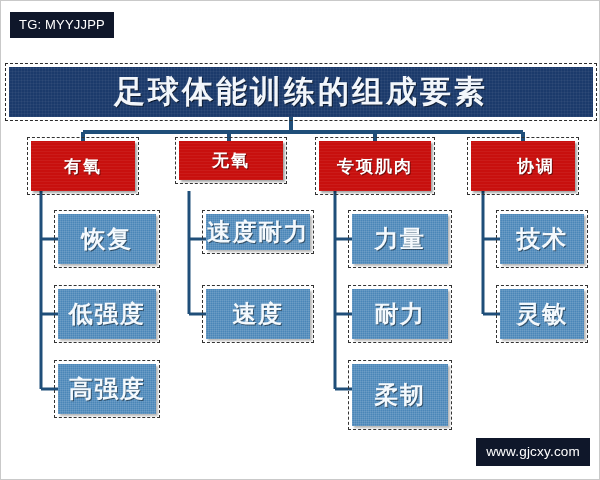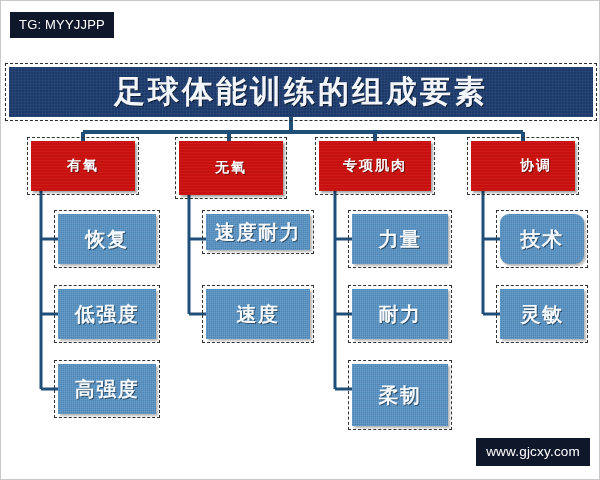--- a/index.html
+++ b/index.html
@@ -79,30 +79,30 @@
     color:#ffffff;
     text-shadow:1px 1px 0 rgba(0,0,0,.45);
   }
 
   .node.red{
     background:
       repeating-linear-gradient(0deg, rgba(255,255,255,.05) 0 1px, rgba(0,0,0,0) 1px 3px),
       #c8100e;
     box-shadow:2px 2px 2px rgba(0,0,0,.35);
   }
-  .node.red .label{font-size:14px;letter-spacing:2px;}
+  .node.red .label{font-size:17px;letter-spacing:2px;}
 
   .node.blue{
     background:
       repeating-linear-gradient(0deg, rgba(255,255,255,.10) 0 1px, rgba(0,0,0,0) 1px 2px),
       repeating-linear-gradient(90deg, rgba(255,255,255,.10) 0 1px, rgba(0,0,0,0) 1px 2px),
       #4a86b8;
     box-shadow:2px 2px 2px rgba(0,0,0,.28);
   }
-  .node.blue .label{font-size:20px;letter-spacing:1.5px;color:#f4f9fd;}
+  .node.blue .label{font-size:24px;letter-spacing:1.5px;color:#f4f9fd;}
 </style>
 </head>
 <body>
 
 <div id="canvas">
 
   <svg id="wires" viewBox="0 0 600 480" xmlns="http://www.w3.org/2000/svg">
     <g fill="none" stroke="#1f4e79" stroke-width="4">
 
       <path d="M290,116 L290,131"></path>
@@ -140,21 +140,21 @@
   <div id="title-banner">
     <span class="sel"></span>
     <span id="title-text">足球体能训练的组成要素</span>
   </div>
 
   <div class="node red" style="left:30px;top:140px;width:104px;height:50px;">
     <span class="sel"></span>
     <span class="label">有氧</span>
   </div>
 
-  <div class="node red" style="left:178px;top:140px;width:104px;height:54px;align-items:center;">
+  <div class="node red" style="left:178px;top:140px;width:104px;height:39px;align-items:center;">
     <span class="sel"></span>
     <span class="label">无氧</span>
   </div>
 
   <div class="node red" style="left:318px;top:140px;width:112px;height:50px;">
     <span class="sel"></span>
     <span class="label">专项肌肉</span>
   </div>
 
   <div class="node red" style="left:470px;top:140px;width:104px;height:50px;padding-left:26px;">
@@ -190,21 +190,21 @@
   </div>
   <div class="node blue" style="left:351px;top:288px;width:96px;height:50px;">
     <span class="sel"></span>
     <span class="label">耐力</span>
   </div>
   <div class="node blue" style="left:351px;top:363px;width:96px;height:62px;">
     <span class="sel"></span>
     <span class="label">柔韧</span>
   </div>
 
-  <div class="node blue" style="left:499px;top:213px;width:84px;height:50px;border-radius:9px;">
+  <div class="node blue" style="left:499px;top:213px;width:84px;height:50px;">
     <span class="sel"></span>
     <span class="label">技术</span>
   </div>
   <div class="node blue" style="left:499px;top:288px;width:84px;height:50px;">
     <span class="sel"></span>
     <span class="label">灵敏</span>
   </div>
 
   <div class="badge" id="tg-badge">TG: MYYJJPP</div>
   <div class="badge" id="site-badge">www.gjcxy.com</div>

